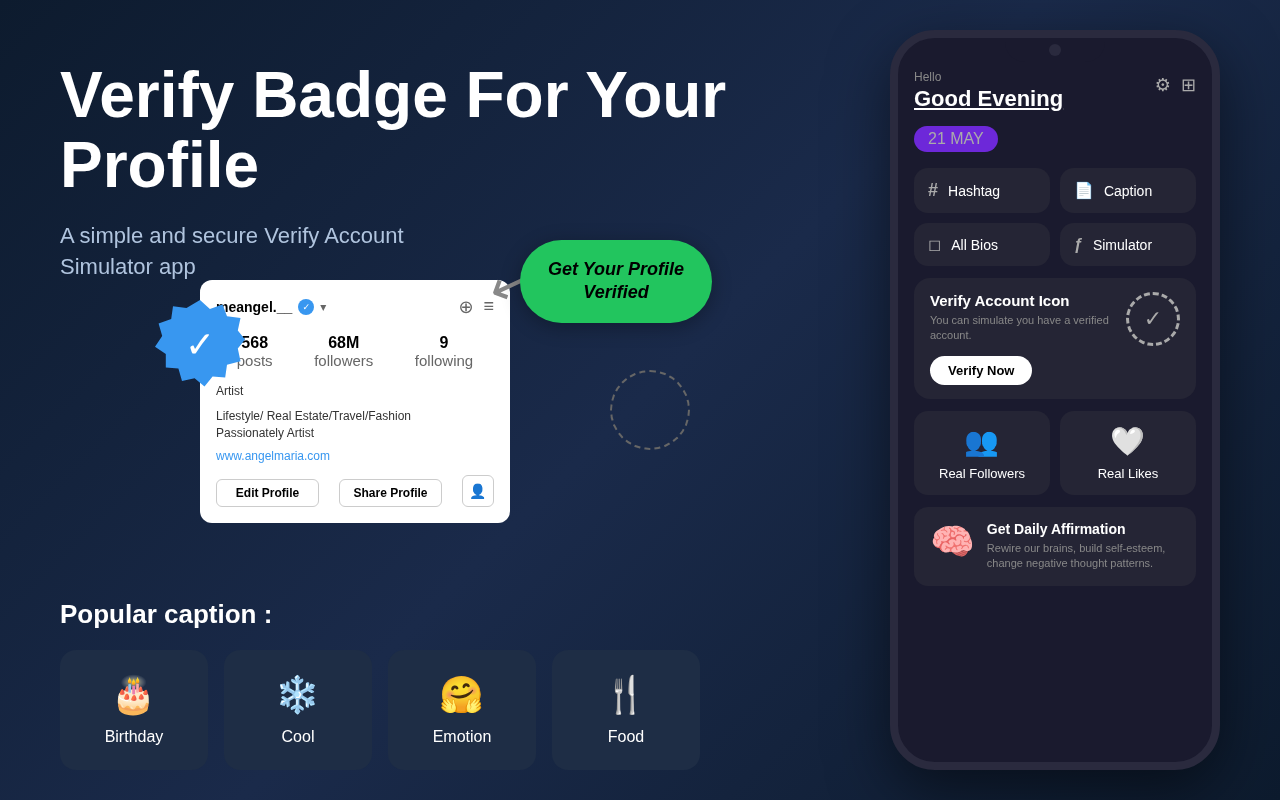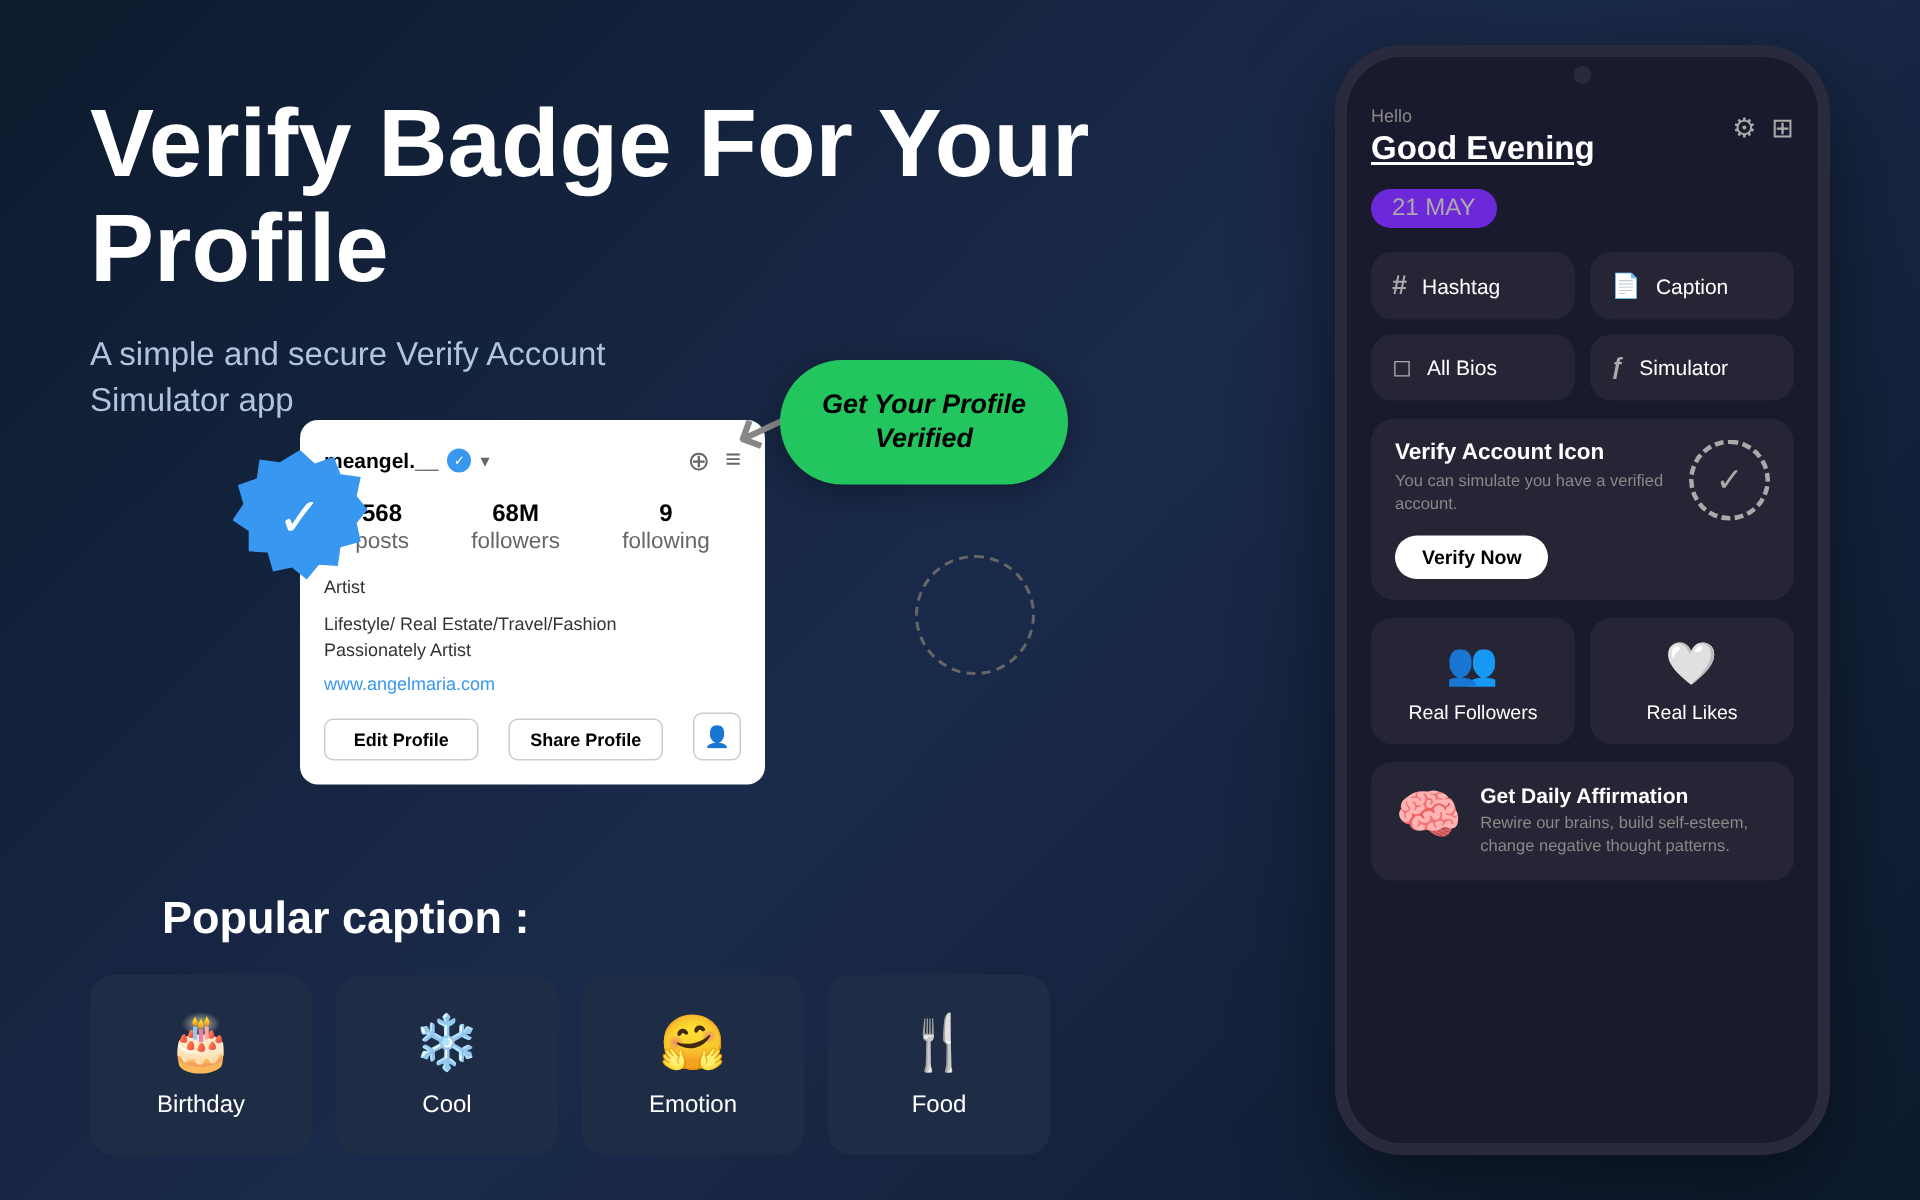--- a/index.html
+++ b/index.html
@@ -39,25 +39,24 @@
 
     
     .popular-caption {
       position: absolute;
       left: 60px;
       bottom: 30px;
       width: 680px;
     }
 
     .popular-caption-title {
-      font-size: 30px;
+      font-size: 26px;
       font-weight: 600;
       color: #fff;
       margin-bottom: 20px;
-      margin-left: 48px;
     }
 
     .caption-cards {
       display: flex;
       gap: 16px;
     }
 
     .caption-card {
       width: 148px;
       height: 120px;

